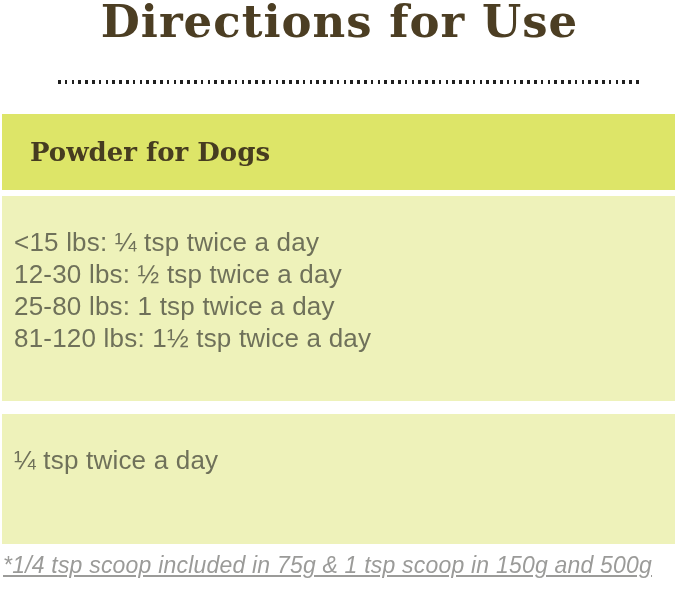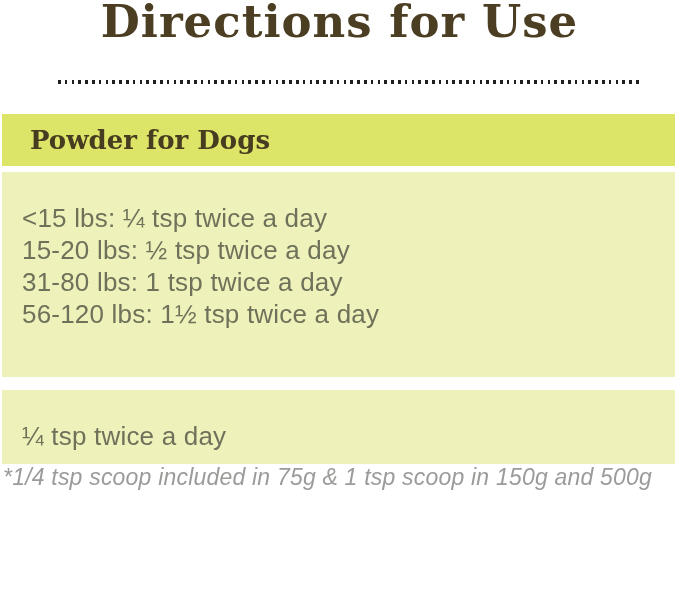--- a/index.html
+++ b/index.html
@@ -29,76 +29,77 @@
     height: 4px;
     margin: 30px 36px 0 58px;
     background: repeating-linear-gradient(
       to right,
       #1f1f1f 0px, #1f1f1f 2.5px,
       transparent 2.5px, transparent 6.8px
     );
   }
   .section-header {
     box-sizing: border-box;
-    height: 52px;
+    height: 76px;
     margin: 0 4px 0 2px;
     background: #dde568;
     display: flex;
     align-items: center;
     padding-left: 28px;
   }
   .section-header span {
     font-family: "DejaVu Serif", serif;
     font-weight: 700;
     font-size: 26px;
     color: #463c20;
   }
   .section-header.first {
     margin-top: 30px;
   }
   .section-body {
     box-sizing: border-box;
     margin: 6px 4px 0 2px;
     background: #eef2ba;
-    padding: 30px 20px 0 20px;
+    padding: 30px 20px 0 12px;
   }
   .section-body.dogs { height: 205px; }
-  .section-body.cats { height: 74px; }
+  .section-body.cats { height: 130px; }
   .dosage-line {
     font-size: 26px;
     line-height: 32px;
     color: #6f715a;
     letter-spacing: 0.2px;
   }
   .section-gap { height: 7px; }
   .footnote {
-    margin: 0 0 0 3px;
+    margin: 8px 0 0 3px;
     font-style: italic;
     font-size: 23px;
     line-height: 26px;
     color: #9b9b99;
     letter-spacing: 0.2px;
+    text-decoration: underline;
   }
 </style>
 </head>
 <body>
 
 <h1 class="page-title">Directions for Use</h1>
 
 <div class="dotted-divider"></div>
 
 <div>
   <div class="section-header first">
     <span>Powder for Dogs</span>
   </div>
   <div class="section-body dogs">
     <div class="dosage-line">&lt;15 lbs: ¼ tsp twice a day</div>
-    <div class="dosage-line">15-20 lbs: ½ tsp twice a day</div>
-    <div class="dosage-line">31-80 lbs: 1 tsp twice a day</div>
-    <div class="dosage-line">56-120 lbs: 1½ tsp twice a day</div>
+    <div class="dosage-line">12-30 lbs: ½ tsp twice a day</div>
+    <div class="dosage-line">25-80 lbs: 1 tsp twice a day</div>
+    <div class="dosage-line">81-120 lbs: 1½ tsp twice a day</div>
   </div>
 </div>
 
 <div class="section-gap"></div>
 
 <div>
   <div class="section-body cats">
     <div class="dosage-line">¼ tsp twice a day</div>
   </div>
 </div>

